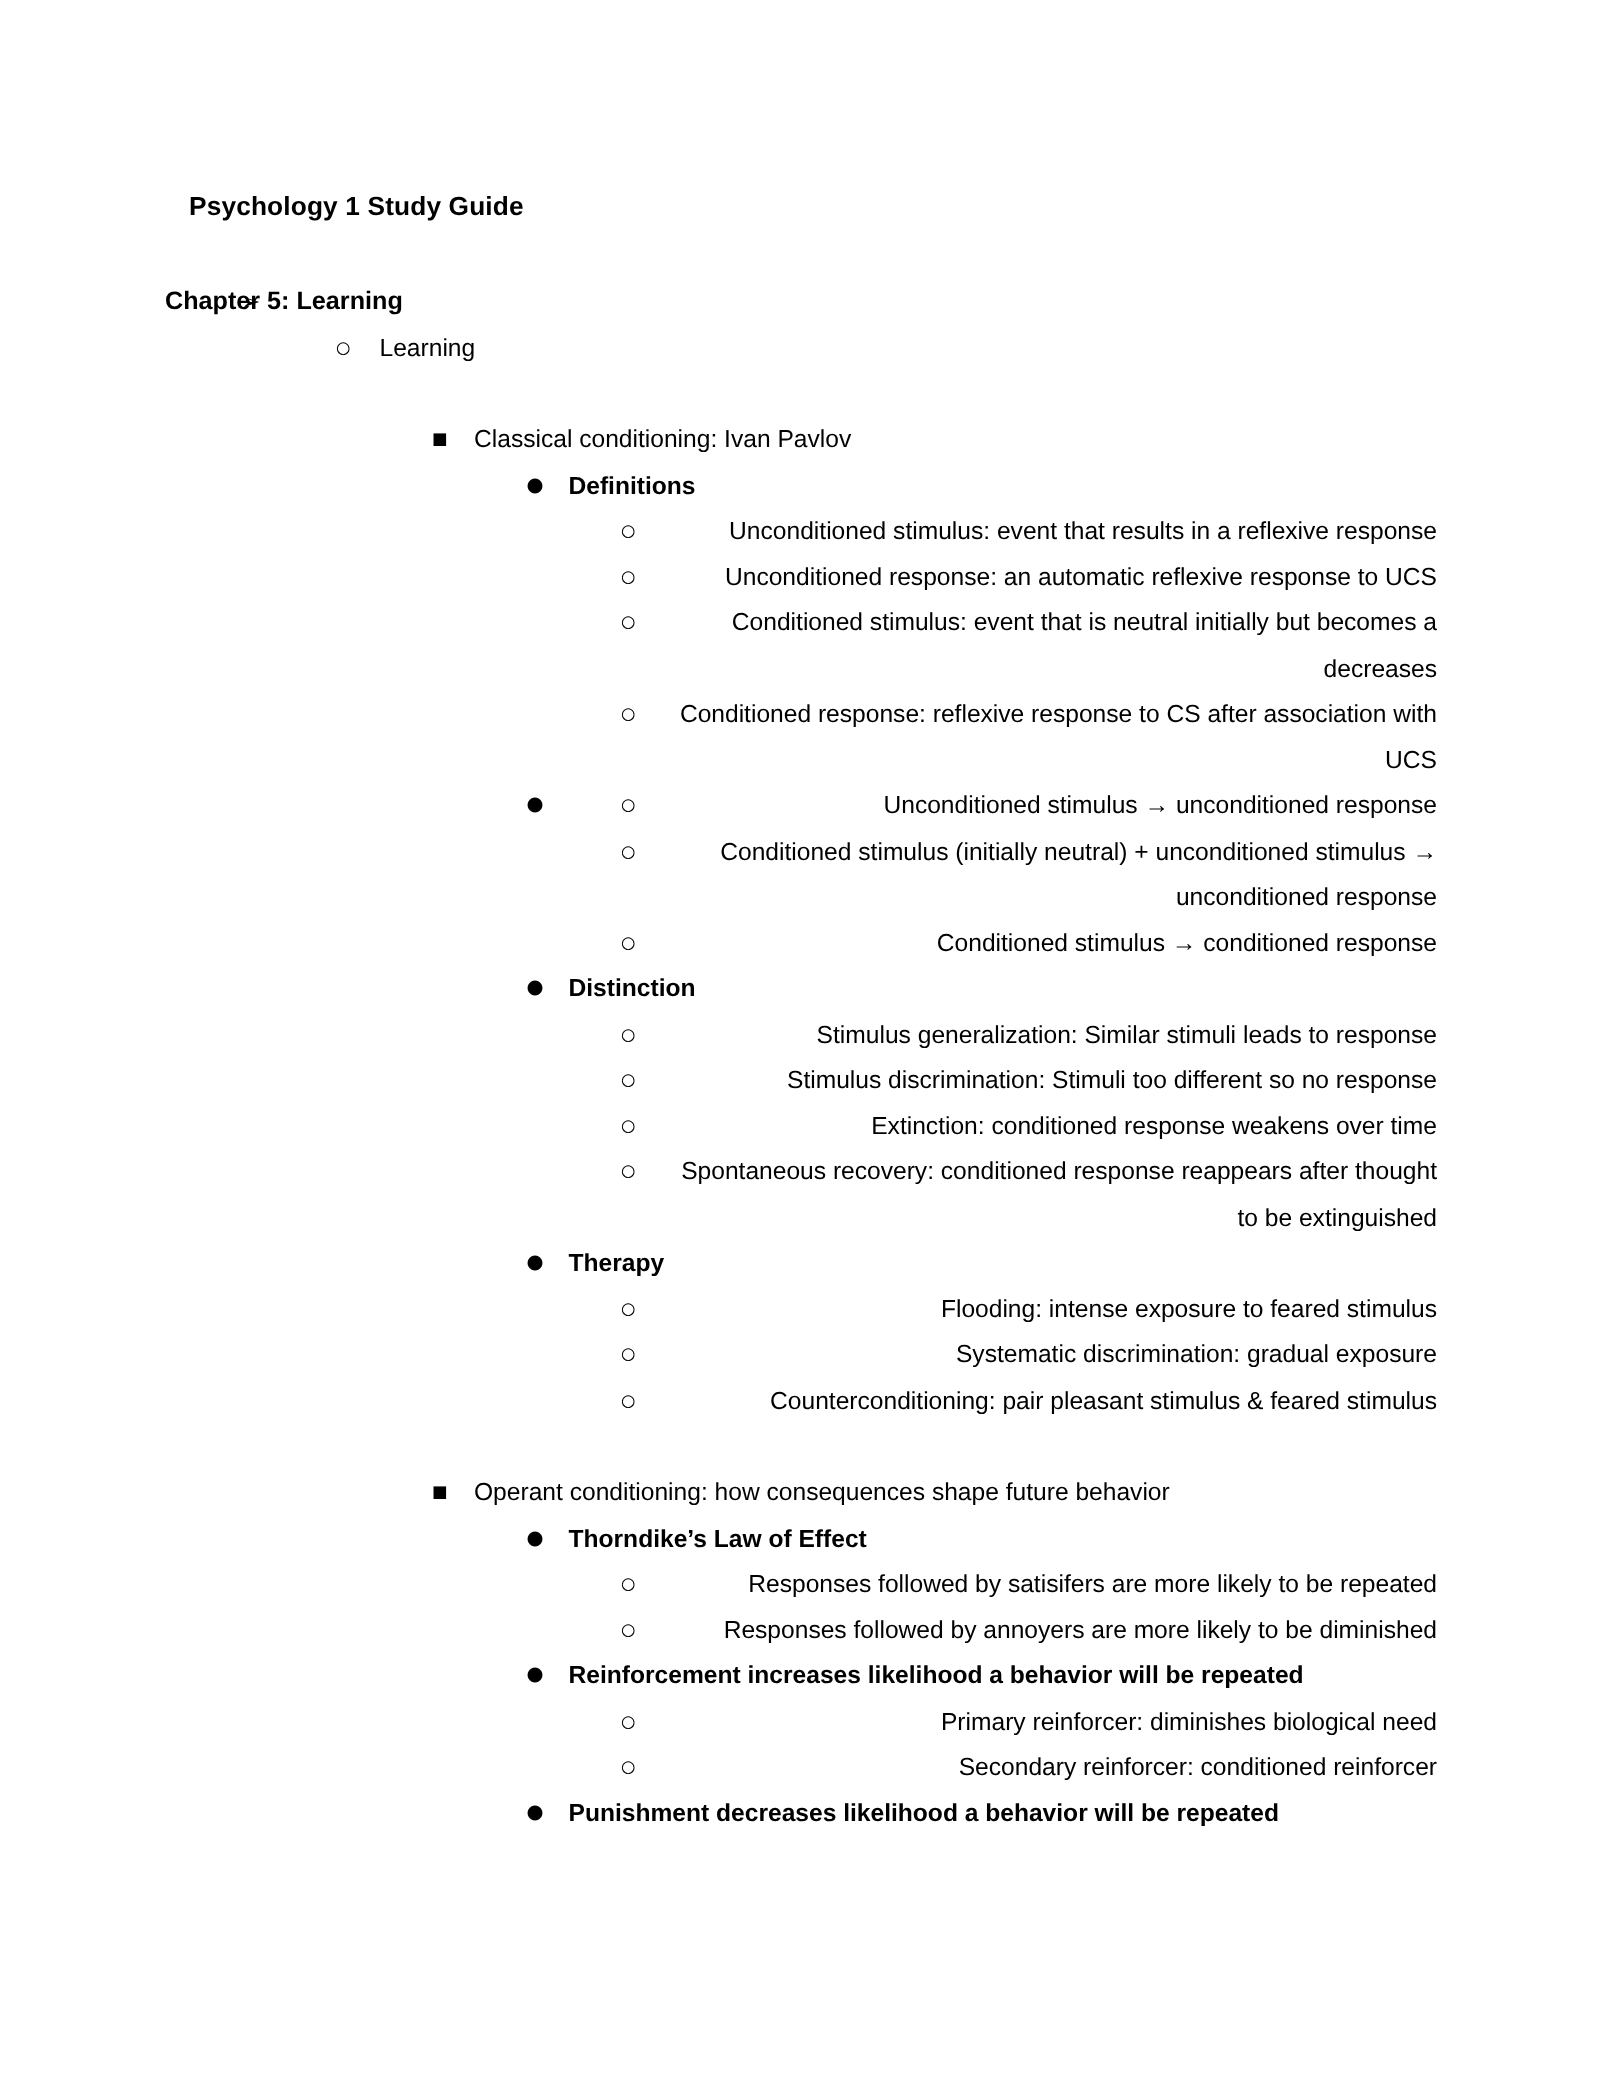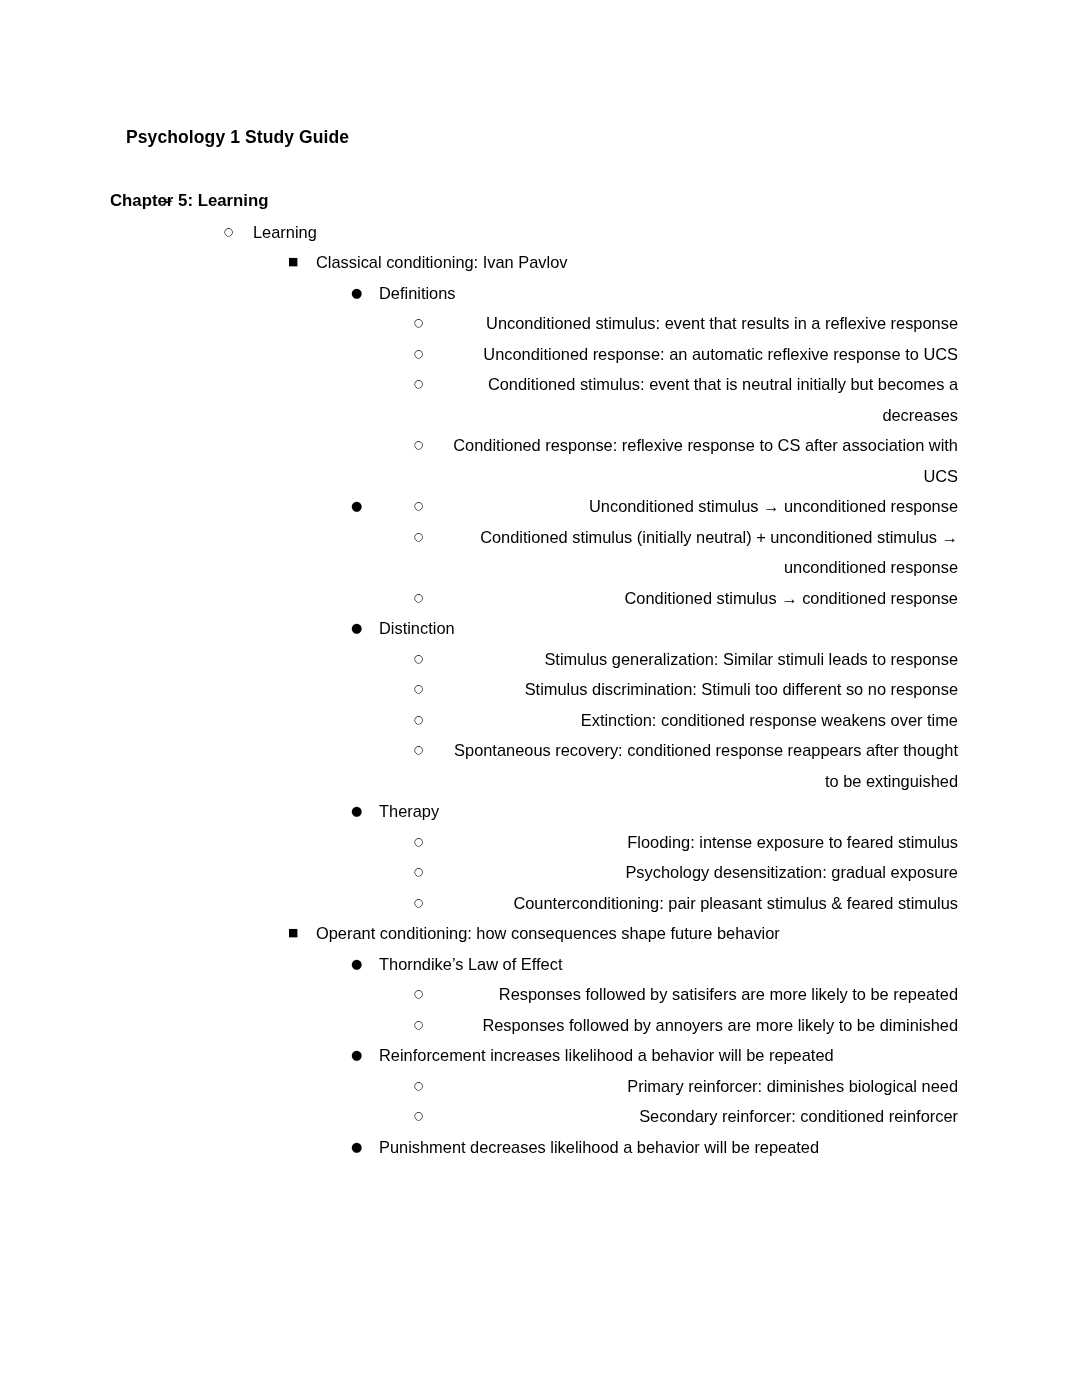--- a/index.html
+++ b/index.html
@@ -69,25 +69,25 @@
   .lvl1 { font-weight: bold; font-size: 16.8px; }
   .lvl1 .marker { left: 161px; font-size: 15px; }
   .lvl1 .txt { margin-left: 110px; padding-right: 130px; }
 
   
   .lvl2 .marker { left: 224px; font-size: 11px; }
   .lvl2 .txt { margin-left: 253px; padding-right: 130px; }
 
   
   .lvl3 .marker { left: 288px; font-size: 11px; }
-  .lvl3 .txt { margin-left: 316px; padding-right: 125px; }
+  .lvl3 .txt { margin-left: 316px; padding-right: 125px; margin-top: 31px; }
 
   
   .lvl4 .marker { left: 351px; font-size: 13px; }
-  .lvl4 .txt { margin-left: 379px; padding-right: 125px; }
+  .lvl4 .txt { margin-left: 379px; padding-right: 125px; font-weight: bold; }
 
   
   .lvl5 .marker { left: 414px; font-size: 11px; }
   .lvl5 .txt { margin-left: 442px; padding-right: 122px; text-align: right; }
 
   .arrow-marker {
     font-family: "DejaVu Sans", sans-serif;
     font-weight: normal;
   }
   .circle-marker {
@@ -175,21 +175,21 @@
       <div class="li lvl4">
         <span class="marker circle-marker">●</span>
         <span class="txt">Therapy</span>
       </div>
       <div class="li lvl5">
         <span class="marker circle-marker">○</span>
         <span class="txt">Flooding: intense exposure to feared stimulus</span>
       </div>
       <div class="li lvl5">
         <span class="marker circle-marker">○</span>
-        <span class="txt">Psychology desensitization: gradual exposure</span>
+        <span class="txt">Systematic discrimination: gradual exposure</span>
       </div>
       <div class="li lvl5">
         <span class="marker circle-marker">○</span>
         <span class="txt">Counterconditioning: pair pleasant stimulus &amp; feared stimulus</span>
       </div>
       <div class="li lvl3">
         <span class="marker square-marker">■</span>
         <span class="txt">Operant conditioning: how consequences shape future behavior</span>
       </div>
       <div class="li lvl4">

